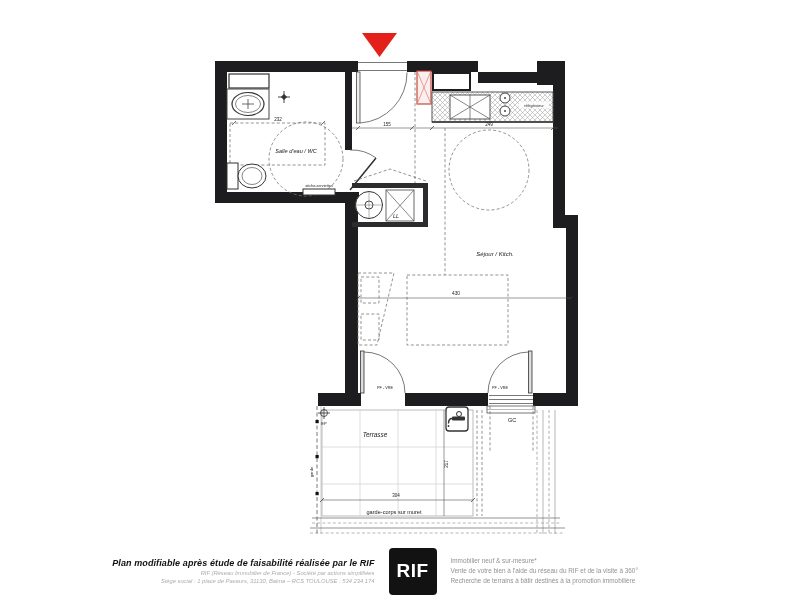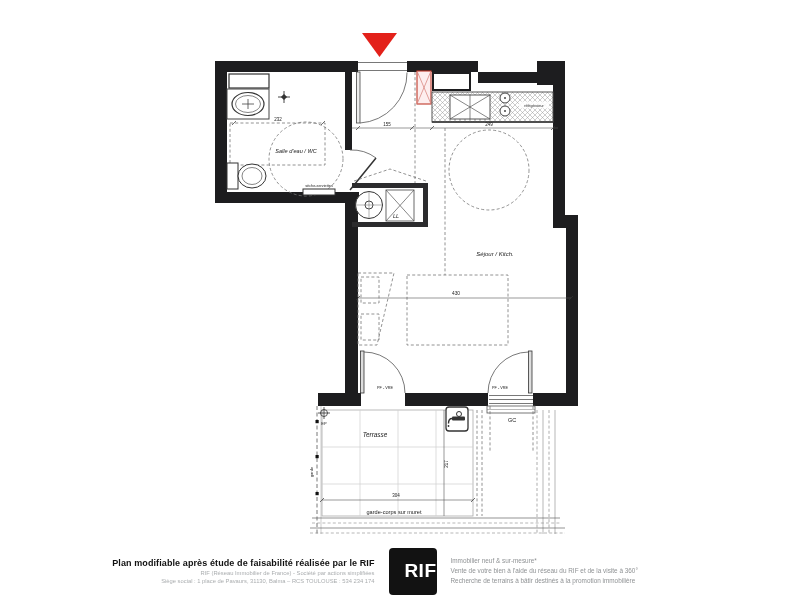--- a/index.html
+++ b/index.html
@@ -2,25 +2,25 @@
 <html><head>
 <meta charset="utf-8">
 <style>
   html,body{margin:0;padding:0;background:#ffffff;}
   .page{position:relative;width:800px;height:600px;background:#fff;overflow:hidden;
         font-family:"Liberation Sans", sans-serif;}
   .plan-svg{position:absolute;left:0;top:0;}
   
   .footer{position:absolute;left:0;top:542px;width:800px;height:58px;
           display:flex;align-items:center;justify-content:center;gap:14px;}
-  .f-left{width:270px;text-align:right;}
+  .f-left{width:270px;text-align:right;font-style:italic;}
   .f-title{font-size:9px;font-weight:bold;color:#111;letter-spacing:.1px;line-height:1.35;}
   .f-sub{font-size:5.8px;color:#aaadaf;line-height:1.45;}
   .f-logo{width:48px;height:47px;background:#121212;border-radius:4px;
-          display:flex;align-items:center;justify-content:flex-end;flex:0 0 auto;}
+          display:flex;align-items:center;justify-content:center;flex:0 0 auto;}
   .f-logo span{color:#fff;font-weight:bold;font-size:19px;letter-spacing:.5px;}
   .f-right{width:245px;text-align:left;}
   .f-tag{font-size:6.4px;color:#8f9294;line-height:1.55;}
   
   .wall{fill:#1d1d1f;}
   .thin{stroke:#555;stroke-width:.8;fill:none;}
   .fixline{stroke:#333;stroke-width:1;fill:#fff;}
   .dash{stroke:#777;stroke-width:.8;fill:none;stroke-dasharray:3 2.2;}
   .dim{stroke:#555;stroke-width:.6;fill:none;}
   .lbl{font-family:"Liberation Sans",sans-serif;fill:#222;}

